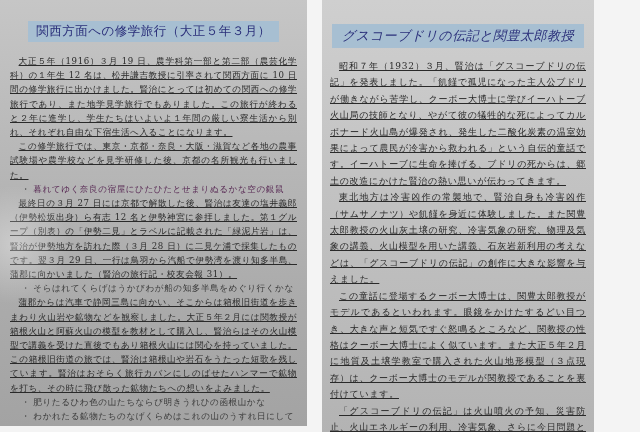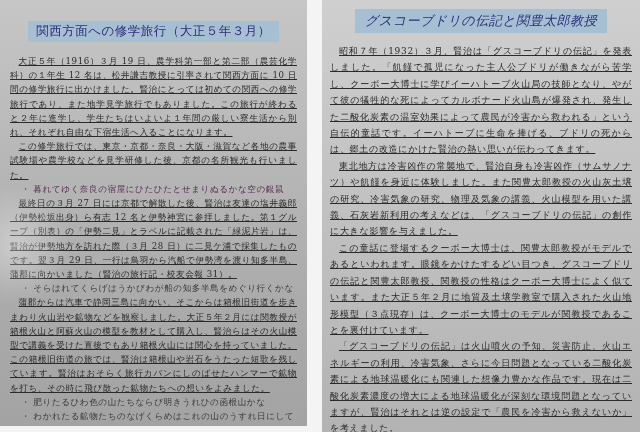--- a/index.html
+++ b/index.html
@@ -11,23 +11,23 @@
   .panel {
     position:absolute; top:0; height:432px; overflow:hidden;
     box-sizing:border-box;
   }
   .panel.left {
     left:0; width:307px; height:426px;
     background:linear-gradient(180deg,#c6c6c6 0%,#b8b8b8 35%,#ababab 70%,#a3a3a3 100%);
     padding:0 10px 0 10px;
   }
   .panel.right {
-    left:322px; width:318px; height:432px;
+    left:322px; width:272px; height:432px;
     background:linear-gradient(180deg,#cfcfcf 0%,#c3c3c3 40%,#b9b9b9 80%,#b3b3b3 100%);
-    padding:0 8px 0 8px;
+    padding:15px 8px 0 8px;
   }
   .title-wrap { text-align:center; }
   .panel.left .title-wrap { margin-top:20px; margin-bottom:12px; }
   .panel.right .title-wrap { margin-top:9px; margin-bottom:10px; }
   .title {
     display:inline-block;
     background:#a7bfd2;
     color:#2a2f7a;
     font-size:12.5px;
     padding:2px 8px;
@@ -76,17 +76,17 @@
   <div class="glare"></div>
 </div>
 
 <div class="panel right">
   <div class="title-wrap">
     <span class="title">グスコーブドリの伝記と関豊太郎教授</span>
   </div>
   <div class="body-text">
     <p class="para">昭和７年（1932）３月、賢治は「グスコーブドリの伝記」を発表しました。「飢饉で孤児になった主人公ブドリが働きながら苦学し、クーボー大博士に学びイーハトーブ火山局の技師となり、やがて彼の犠牲的な死によってカルボナード火山島が爆発され、発生した二酸化炭素の温室効果によって農民が冷害から救われる」という自伝的童話です。イーハトーブに生命を捧げる、ブドリの死からは、郷土の改造にかけた賢治の熱い思いが伝わってきます。</p>
     <p class="para">東北地方は冷害凶作の常襲地で、賢治自身も冷害凶作（サムサノナツ）や飢饉を身近に体験しました。また関豊太郎教授の火山灰土壌の研究、冷害気象の研究、物理及気象の講義、火山模型を用いた講義、石灰岩新利用の考えなどは、「グスコーブドリの伝記」の創作に大きな影響を与えました。</p>
-    <p class="para">この童話に登場するクーボー大博士は、関豊太郎教授がモデルであるといわれます。眼鏡をかけたするどい目つき、グスコーブドリの伝記と関豊太郎教授、関教授の性格はクーボー大博士によく似ています。また大正５年２月に地質及土壌学教室で購入された火山地形模型（３点現存）は、クーボー大博士のモデルが関教授であることを裏付けています。</p>
+    <p class="para">この童話に登場するクーボー大博士は、関豊太郎教授がモデルであるといわれます。眼鏡をかけたするどい目つき、大きな声と短気ですぐ怒鳴るところなど、関教授の性格はクーボー大博士によく似ています。また大正５年２月に地質及土壌学教室で購入された火山地形模型（３点現存）は、クーボー大博士のモデルが関教授であることを裏付けています。</p>
     <p class="para">「グスコーブドリの伝記」は火山噴火の予知、災害防止、火山エネルギーの利用、冷害気象、さらに今日問題となっている二酸化炭素による地球温暖化にも関連した想像力豊かな作品です。現在は二酸化炭素濃度の増大による地球温暖化が深刻な環境問題となっていますが、賢治はそれとは逆の設定で「農民を冷害から救えないか」を考えました。</p>
 
   </div>
 </div>
 
 </body></html>

